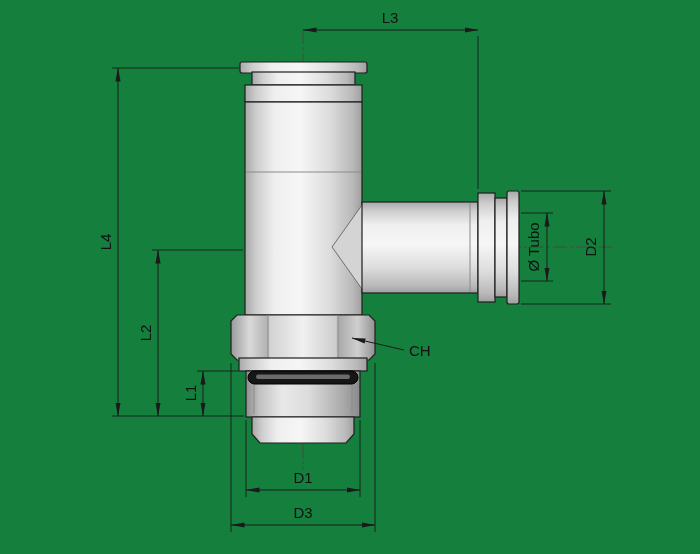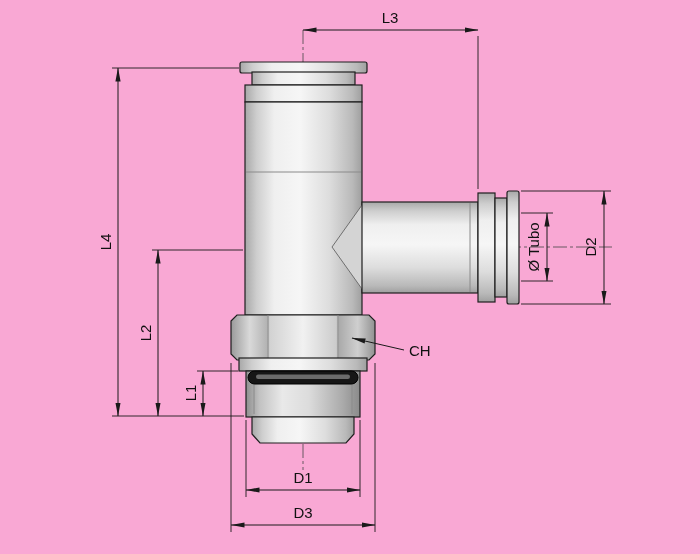--- a/index.html
+++ b/index.html
@@ -1,19 +1,19 @@
 <!DOCTYPE html>
 <html><head>
 <meta charset="utf-8">
 <style>
   html,body{margin:0;padding:0;background:#ffffff;}
   .canvas{
     position:relative;
     width:700px;height:554px;
-    background:#f9a8d4;
+    background:#15803d;
     font-family:"Liberation Sans", sans-serif;
     overflow:hidden;
   }
   svg{display:block;}
   text{
     font-family:"Liberation Sans", sans-serif;
     font-size:15px;
     fill:#111111;
   }
   .part{stroke:#1f1f1f;stroke-width:1.2;}

